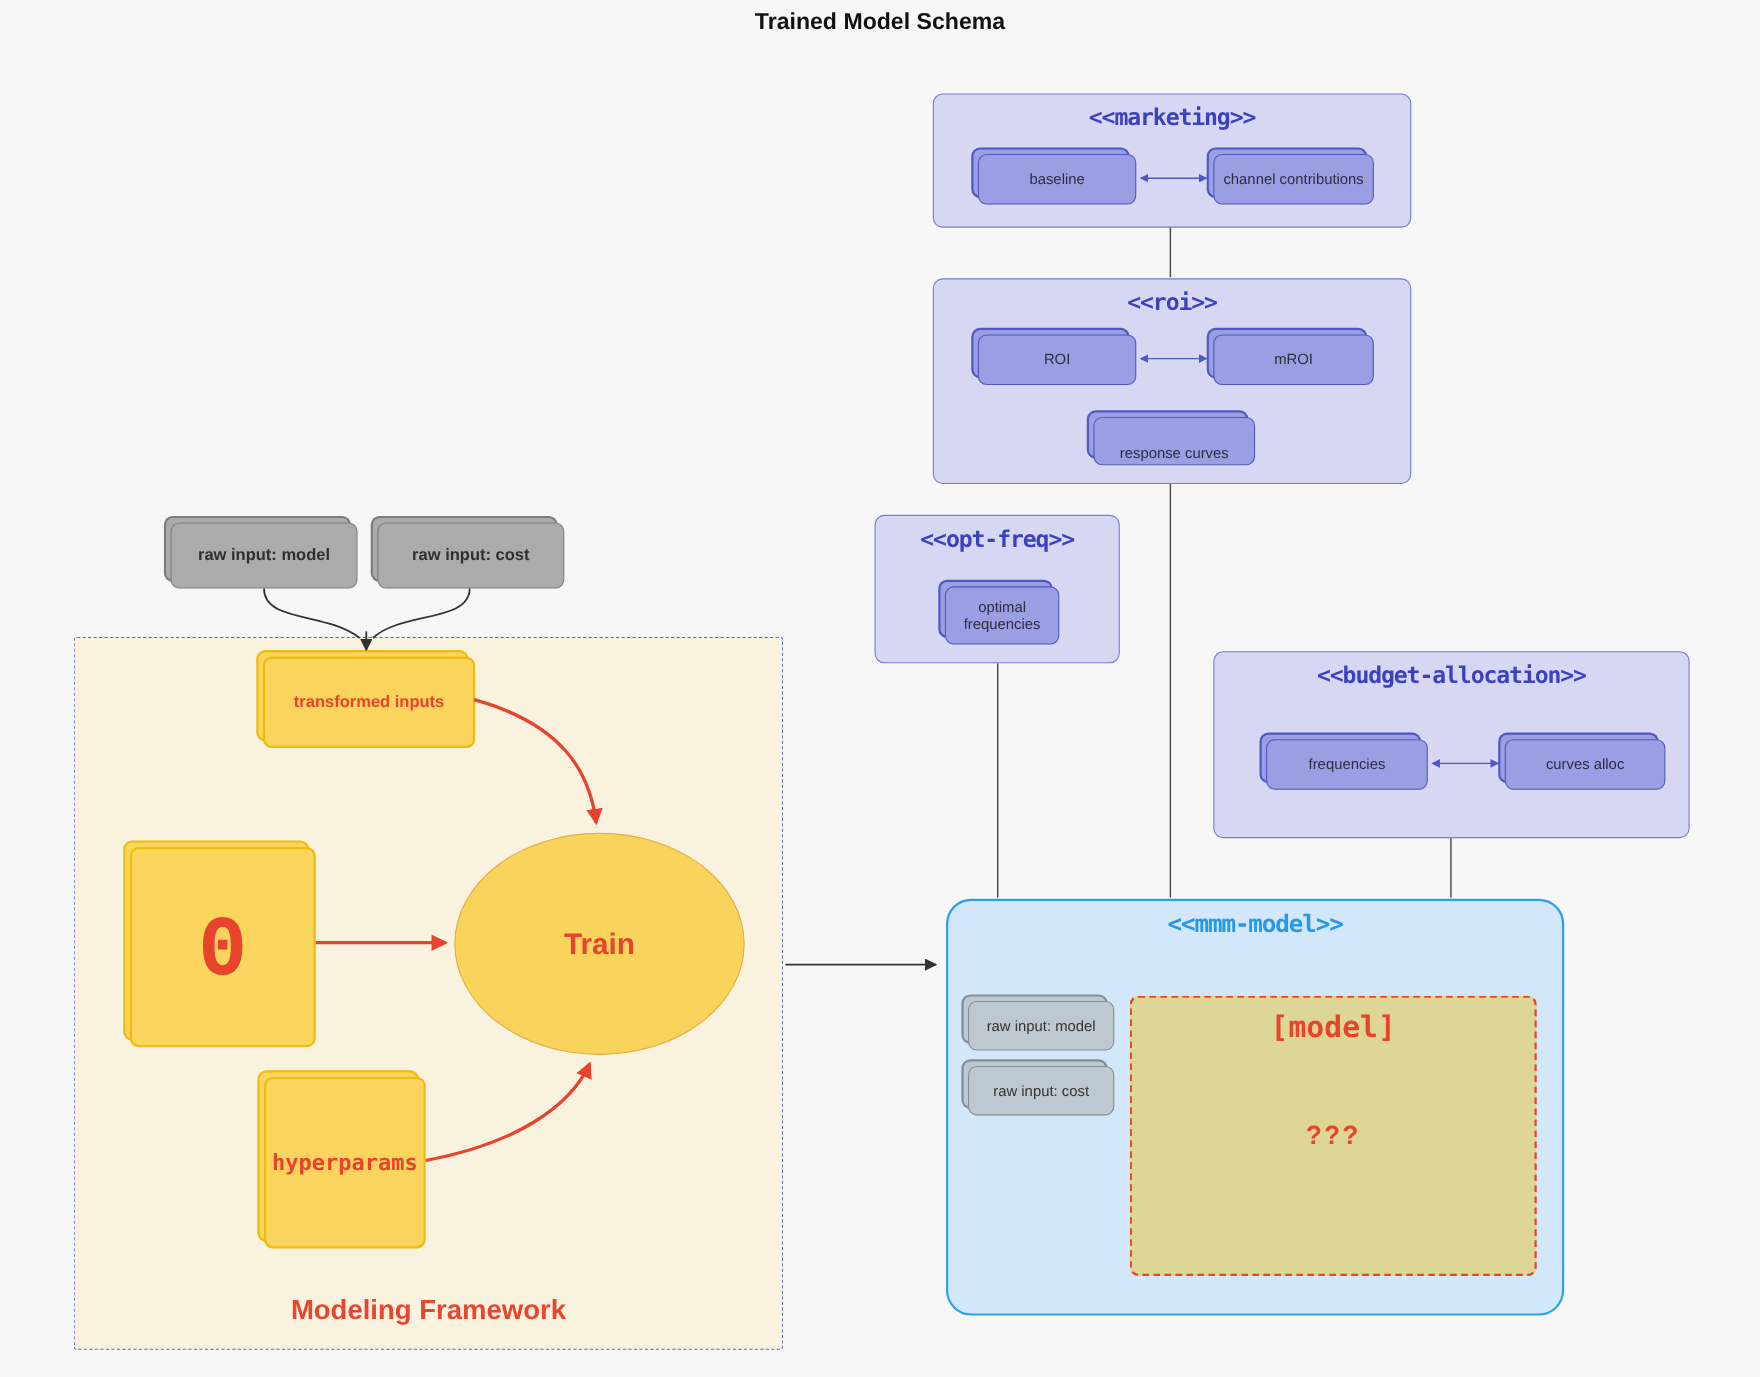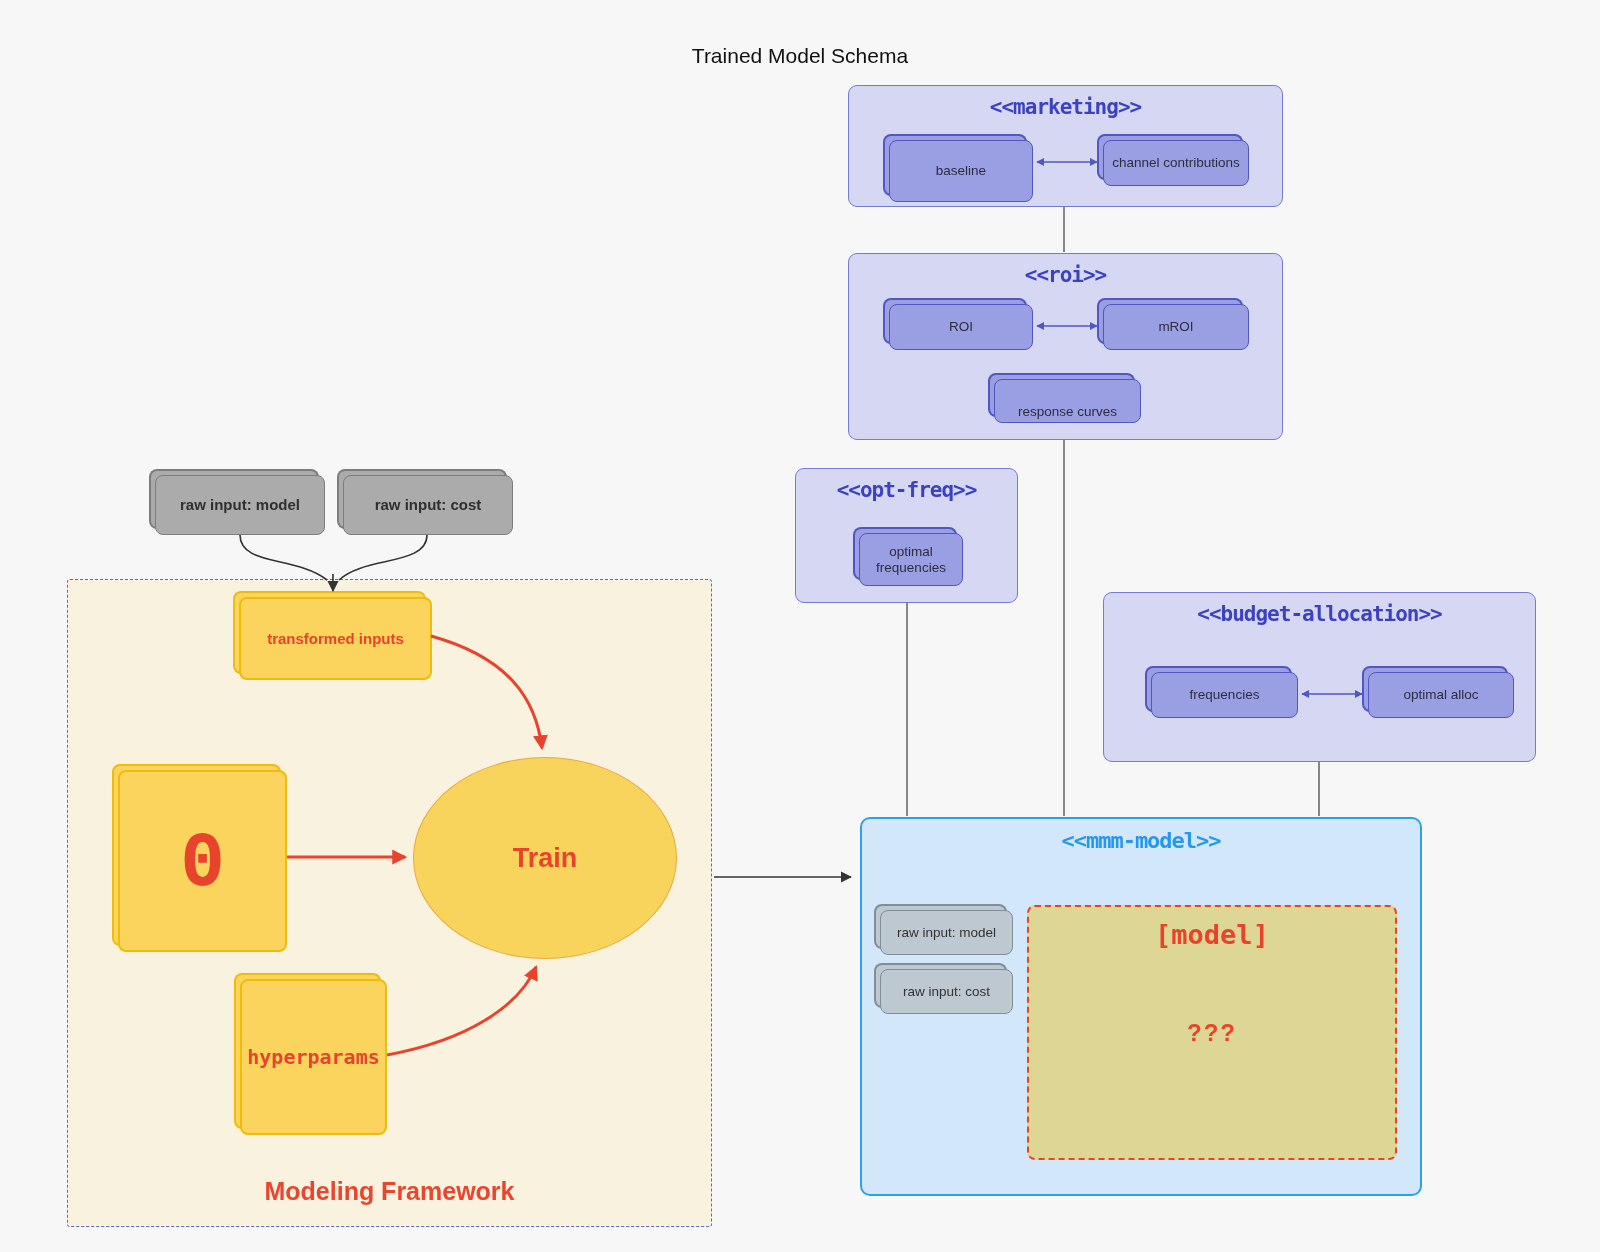--- a/index.html
+++ b/index.html
@@ -1,19 +1,19 @@
 <!DOCTYPE html>
 <html><head>
 <meta charset="utf-8">
 <style>
   html,body{margin:0;padding:0;background:#f7f7f8;}
   #canvas{position:relative;width:1600px;height:1252px;background:#f7f7f8;overflow:hidden;
           font-family:"Liberation Sans",sans-serif;}
   .diagram-title{position:absolute;top:8px;left:0;width:1600px;text-align:center;
-                 font-size:21px;font-weight:normal;color:#111;margin-top:36px;}
+                 font-size:21px;font-weight:bold;color:#111;}
   
   .group{position:absolute;box-sizing:border-box;border-radius:9px;}
   .lavender{background:#d6d8f3;border:1.4px solid #767bd2;padding-left:36px;}
   .group-title{position:absolute;top:9px;left:0;width:100%;text-align:center;
                font-family:"DejaVu Sans Mono",monospace;font-weight:bold;font-size:21px;
                color:#3c41c0;letter-spacing:-1px;}
   .mmm{background:#d2e7f9;border:2px solid #2aa2ea;border-radius:10px;}
   .mmm-title{color:#2598ea;font-size:22px;}
   .framework{background:#f9f2df;border:1.6px dashed #5a68d0;border-radius:3px;margin-top:28px;}
   .framework-label{position:absolute;bottom:20px;left:0;width:100%;text-align:center;
@@ -44,21 +44,21 @@
 </style>
 </head>
 <body>
 
 <div id="canvas">
 
   <div class="diagram-title">Trained Model Schema</div>
 
   <div class="group lavender" style="left:848px;top:85px;width:435px;height:122px;">
     <div class="group-title">&lt;&lt;marketing&gt;&gt;</div>
-    <div class="node purple stacked" style="left:40px;top:54px;width:144px;height:62px;">
+    <div class="node purple stacked" style="left:40px;top:54px;width:144px;height:46px;">
       <span>baseline</span>
     </div>
     <div class="node purple stacked" style="left:254px;top:54px;width:146px;height:46px;">
       <span>channel contributions</span>
     </div>
   </div>
 
   <div class="group lavender" style="left:848px;top:253px;width:435px;height:187px;">
     <div class="group-title">&lt;&lt;roi&gt;&gt;</div>
     <div class="node purple stacked" style="left:40px;top:50px;width:144px;height:46px;">
@@ -78,25 +78,25 @@
       <span>optimal frequencies</span>
     </div>
   </div>
 
   <div class="group lavender" style="left:1103px;top:592px;width:433px;height:170px;">
     <div class="group-title">&lt;&lt;budget-allocation&gt;&gt;</div>
     <div class="node purple stacked" style="left:47px;top:79px;width:147px;height:46px;">
       <span>frequencies</span>
     </div>
     <div class="node purple stacked" style="left:264px;top:79px;width:146px;height:46px;">
-      <span>optimal alloc</span>
+      <span>curves alloc</span>
     </div>
   </div>
 
-  <div class="group mmm" style="left:860px;top:817px;width:562px;height:379px;">
+  <div class="group mmm" style="left:860px;top:817px;width:562px;height:379px;border-radius:23px;">
     <div class="group-title mmm-title">&lt;&lt;mmm-model&gt;&gt;</div>
     <div class="node slate stacked" style="left:18px;top:91px;width:133px;height:45px;">
       <span>raw input: model</span>
     </div>
     <div class="node slate stacked" style="left:18px;top:150px;width:133px;height:45px;">
       <span>raw input: cost</span>
     </div>
     <div class="model-dash" style="left:165px;top:86px;width:370px;height:255px;">
       <div class="model-title">[model]</div>
       <div class="model-q">???</div>

